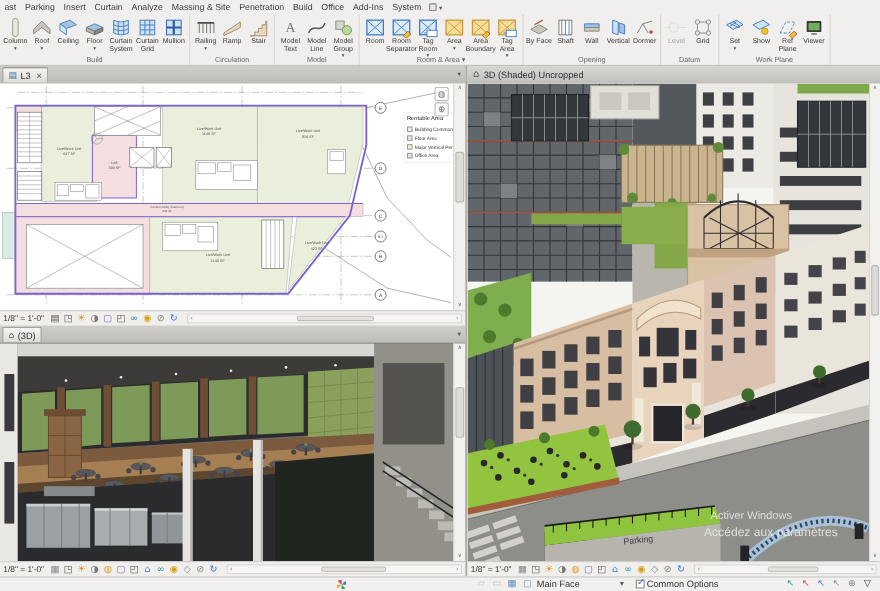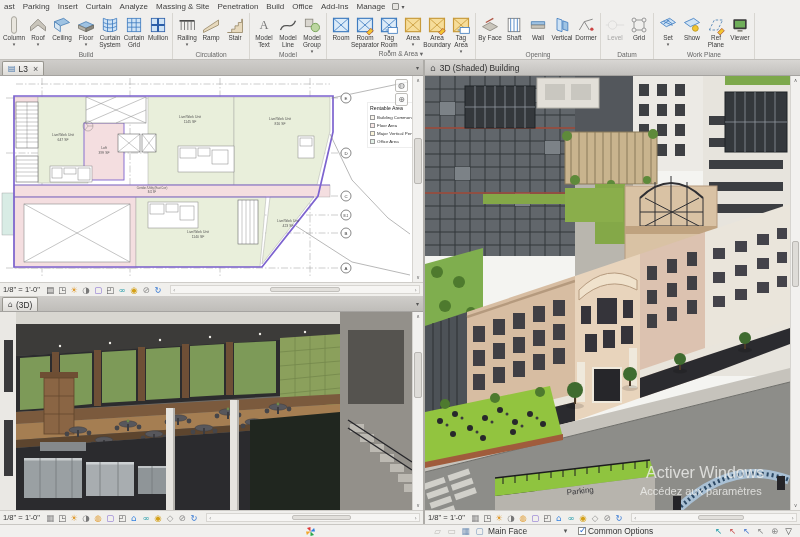--- a/index.html
+++ b/index.html
@@ -50,40 +50,40 @@
   #plan-nav .nbtn{width:13px;height:13px;background:rgba(252,252,252,.9);border:1px solid #b5b3af;border-radius:2px;display:flex;align-items:center;justify-content:center;font-family:"DejaVu Sans",sans-serif;font-size:8px;color:#555}
   
   #statusbar{position:absolute;left:0;top:524px;width:800px;height:13px;background:#f1f0ee;border-top:1px solid #c9c7c3;font-size:8.4px;color:#333}
   #statusbar .sb{position:absolute;top:0;height:12px;display:flex;align-items:center;gap:3px}
   .sico{font-family:"DejaVu Sans",sans-serif;font-size:8.6px;line-height:12px;width:11px;text-align:center}
   #sb-check{display:flex;align-items:center;gap:2px}
   #sb-check .box{width:8px;height:8px;border:1px solid #8a8a86;background:#fff;position:relative}
   #sb-check .box span{position:absolute;left:0px;top:-3px;font-size:9px;color:#2f6fd0;font-family:"DejaVu Sans",sans-serif}
   
   #watermark{position:absolute;left:221px;top:388px;z-index:6;pointer-events:none;color:rgba(238,238,236,.82)}
-  #watermark .w1{font-size:16px;white-space:nowrap}
+  #watermark .w1{font-size:10px;white-space:nowrap}
   #watermark .w2{font-size:11px;margin-left:-6px;margin-top:3px;white-space:nowrap}
   .splitter{position:absolute;background:#aeaca8}
 </style>
 </head>
 <body>
 
 <div id="ribbon">
   <div id="tabrow">
       <span class="rtab">ast</span>
       <span class="rtab">Parking</span>
       <span class="rtab">Insert</span>
       <span class="rtab">Curtain</span>
       <span class="rtab">Analyze</span>
       <span class="rtab">Massing &amp; Site</span>
       <span class="rtab">Penetration</span>
       <span class="rtab">Build</span>
       <span class="rtab">Office</span>
       <span class="rtab">Add-Ins</span>
-      <span class="rtab">Manage</span>
+      <span class="rtab">System</span>
       <span id="ribbon-opt">
         <span class="sq"></span>
         <span>▾</span>
       </span>
     </div>
   <div id="panelrow">
       <div class="panel">
         <div class="pbtns">
           <div class="rbtn">
             <span class="ric">
@@ -751,21 +751,21 @@
       <span>‹</span>
       <div class="hthumb"></div>
       <span>›</span>
     </div>
 </div>
 
 <div class="splitter" style="left:423px;top:60px;width:2px;height:464px"></div>
 
 <div class="titlebar" style="left:425px;top:60px;width:375px;height:16px">
   <span class="tic" style="color:#555;font-family:'DejaVu Sans',sans-serif;font-size:9px">⌂</span>
-  <span>3D (Shaded) Building</span>
+  <span>3D (Shaded) Uncropped</span>
 </div>
 
 <div class="canvas" style="left:425px;top:76px;width:375px;height:434px;background:#f4f4f1">
   <svg viewBox="0 0 365 434" width="365" height="434">
     <rect x="0" y="0" width="365" height="434" fill="#f4f4f1"></rect>
 
     <rect x="208" y="0" width="70" height="95" fill="#eceae5"></rect>
     <g fill="#3e4044">
         <rect x="214" y="8" width="10" height="12"></rect>
         <rect x="232" y="8" width="10" height="12"></rect>

